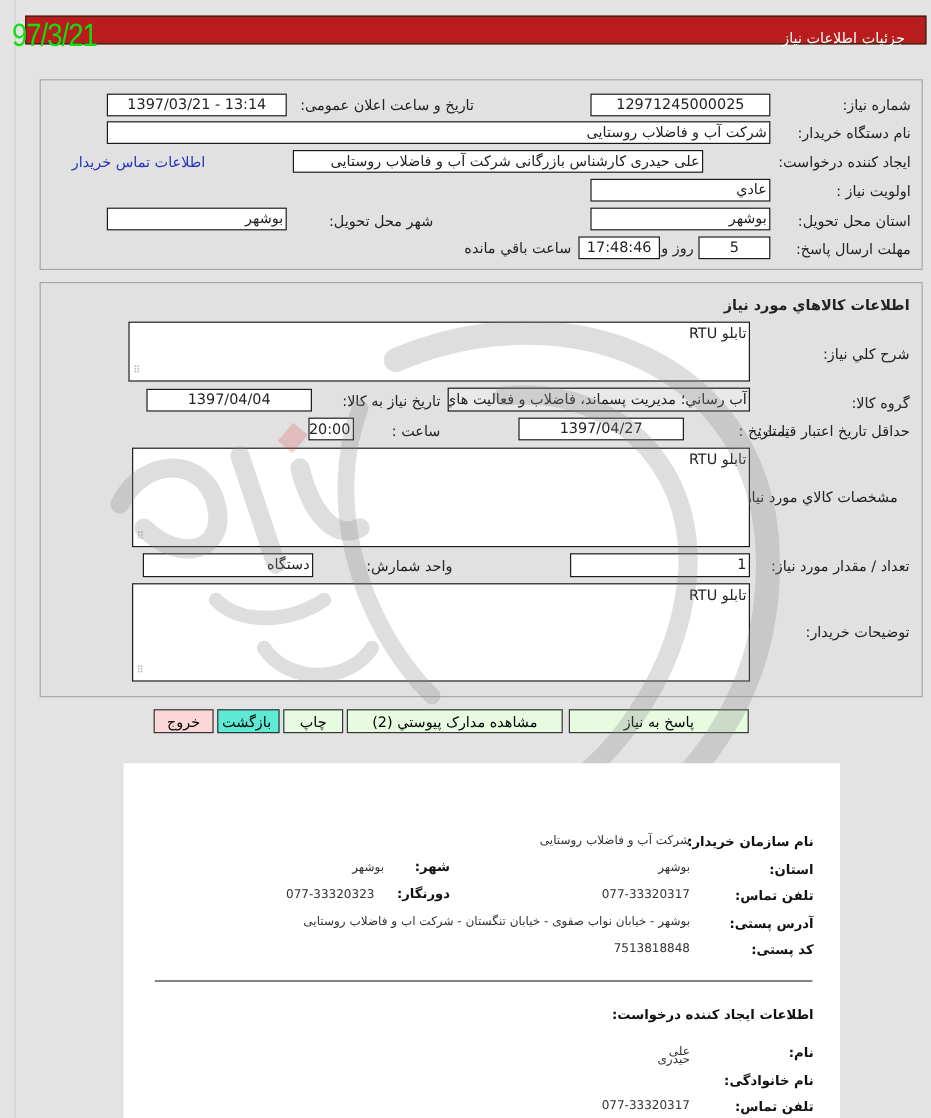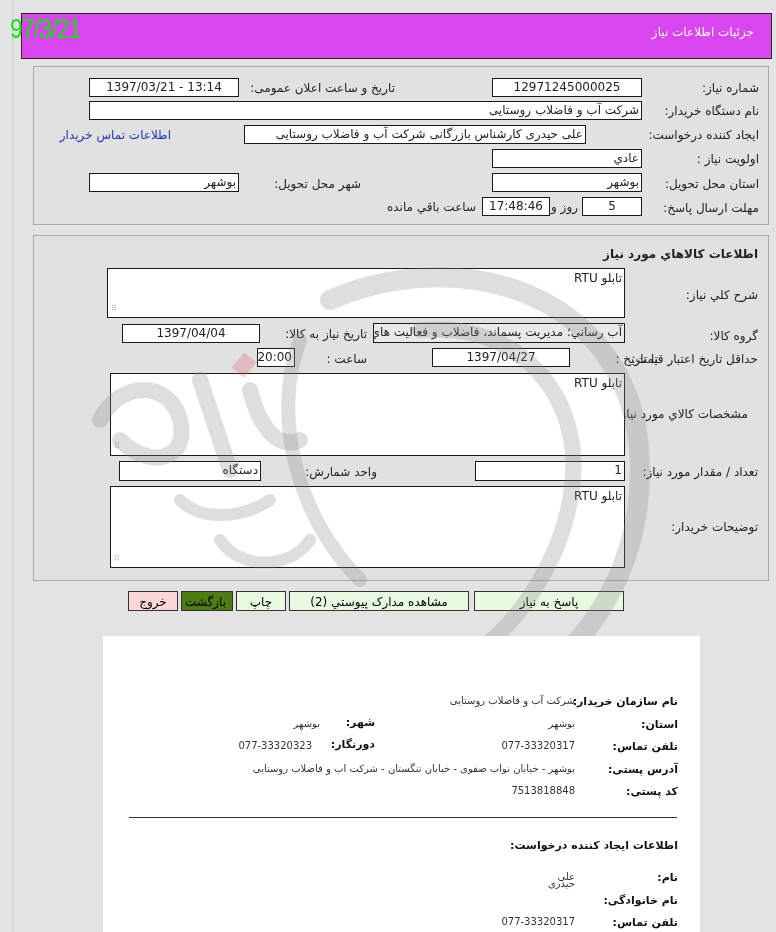--- a/index.html
+++ b/index.html
@@ -11,22 +11,22 @@
     font-size: 12px; color: #222;
     position: relative;
   }
   .vline { position: absolute; left: 12px; top: 0; width: 1px; height: 932px; background: #cfcfcf; }
   .stamp {
     position: absolute; left: 10px; top: 14px; z-index: 5;
     font-family: "Liberation Sans", sans-serif; font-size: 27px; color: #10e010;
     letter-spacing: -1px; transform: scaleX(0.85); transform-origin: left top;
   }
   .title-bar {
-    position: absolute; left: 21px; top: 13px; width: 751px; height: 46px;
-    background: #d946ef; border: 1px solid #2d2416;
+    position: absolute; left: 21px; top: 13px; width: 751px; height: 24px;
+    background: #b91c1c; border: 1px solid #2d2416;
     color: #fff; direction: rtl;
   }
   .title-bar span { position: absolute; right: 17px; top: 11px; font-size: 12px; }
   .panel {
     position: absolute; left: 33px; width: 736px;
     border: 1px solid #a8a8a8; background: #e1e1e1;
   }
   .lbl { position: absolute; direction: rtl; text-align: right; white-space: nowrap; font-size: 12px; color: #222; }
   .box {
     position: absolute; background: #fff; border: 1px solid #1a1a1a;
@@ -39,21 +39,21 @@
   .grip { position: absolute; left: 3px; bottom: 1px; font-size: 8px; color: #aaa; direction: ltr; }
   .link { color: #2233bb; }
   .section-title { font-weight: bold; font-size: 12px; }
   .btn {
     position: absolute; height: 20px; border: 1px solid #333;
     font-size: 12px; text-align: center; line-height: 18px; direction: rtl;
     font-family: "DejaVu Sans", sans-serif;
   }
   .btn.green { background: #e6fbe0; }
   .btn.pink { background: #fbd7d7; }
-  .btn.pink2 { background: #4d7c0f; }
+  .btn.pink2 { background: #5eead4; }
   .wm { position: absolute; left: 0; top: 0; width: 776px; height: 932px; pointer-events: none; z-index: 3; }
   .card {
     position: absolute; left: 103px; top: 636px; width: 597px; height: 296px;
     background: #fff; z-index: 4;
   }
   .card-head {
     position: absolute; left: 6px; top: 6px; width: 587px; height: 30px;
     background: #8b6a3e; color: #fff; direction: rtl;
   }
   .card-head span { position: absolute; right: 22px; top: 8px; font-weight: bold; font-size: 12px; }

